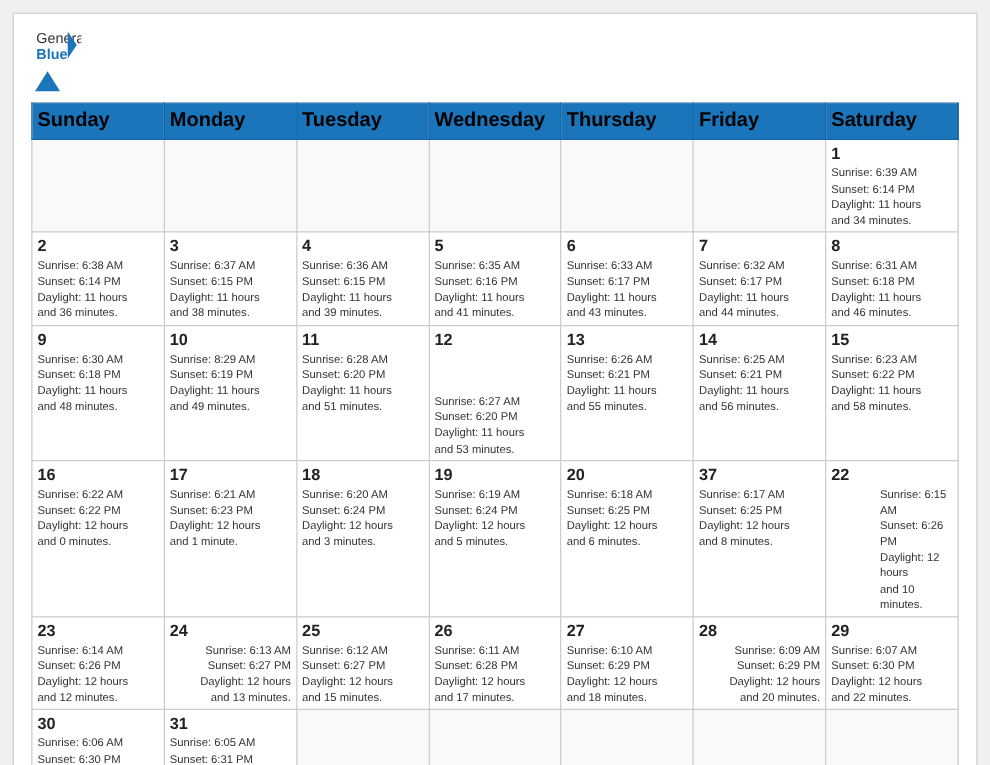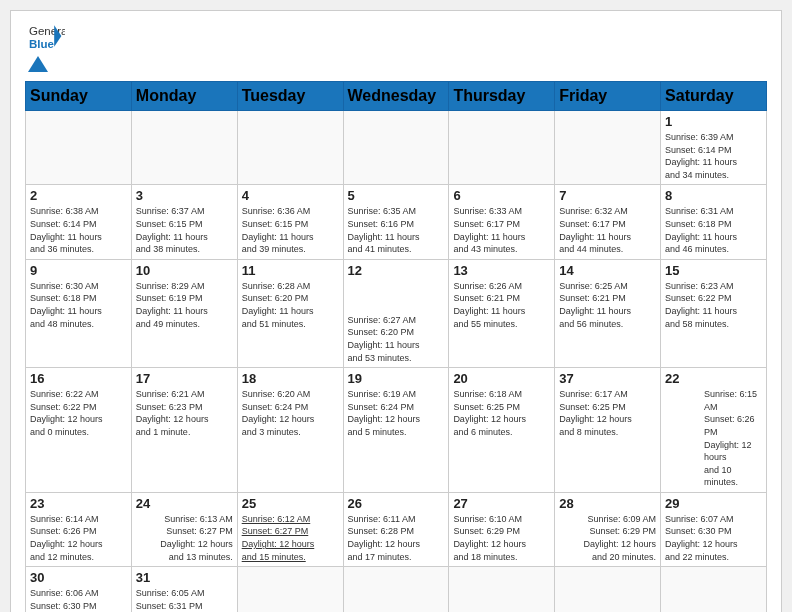--- a/index.html
+++ b/index.html
@@ -306,21 +306,21 @@
           </td>
           <td>
             <span class="day-number">24</span>
             <div class="day-info" style="white-space: pre-line; text-align: right;">Sunrise: 6:13 AM
 Sunset: 6:27 PM
 Daylight: 12 hours
 and 13 minutes.</div>
           </td>
           <td>
             <span class="day-number">25</span>
-            <div class="day-info" style="white-space: pre-line; text-decoration: underline;">Sunrise: 6:12 AM
+            <div class="day-info" style="white-space: pre-line;">Sunrise: 6:12 AM
 Sunset: 6:27 PM
 Daylight: 12 hours
 and 15 minutes.</div>
           </td>
           <td>
             <span class="day-number">26</span>
             <div class="day-info" style="white-space: pre-line;">Sunrise: 6:11 AM
 Sunset: 6:28 PM
 Daylight: 12 hours
 and 17 minutes.</div>

